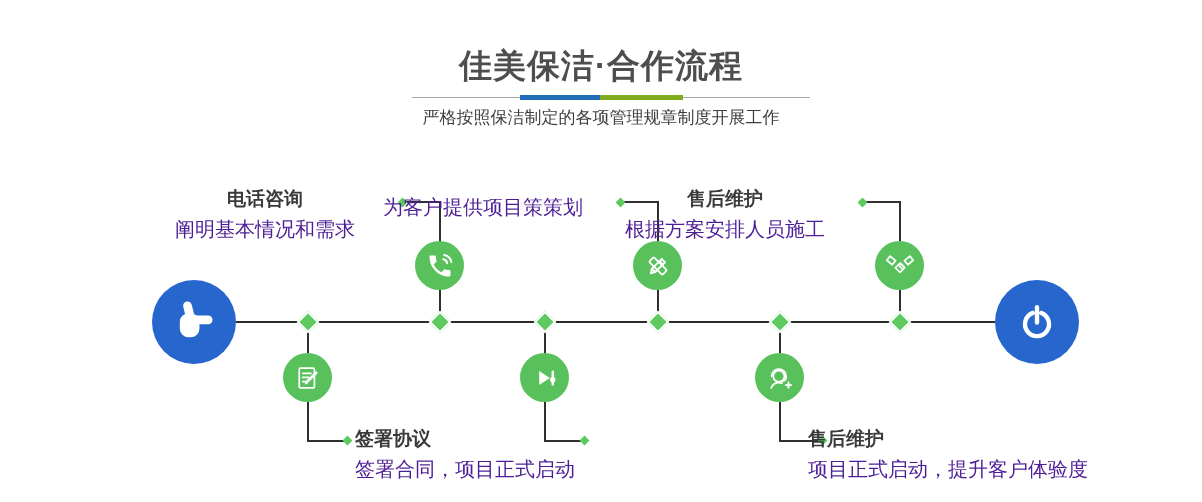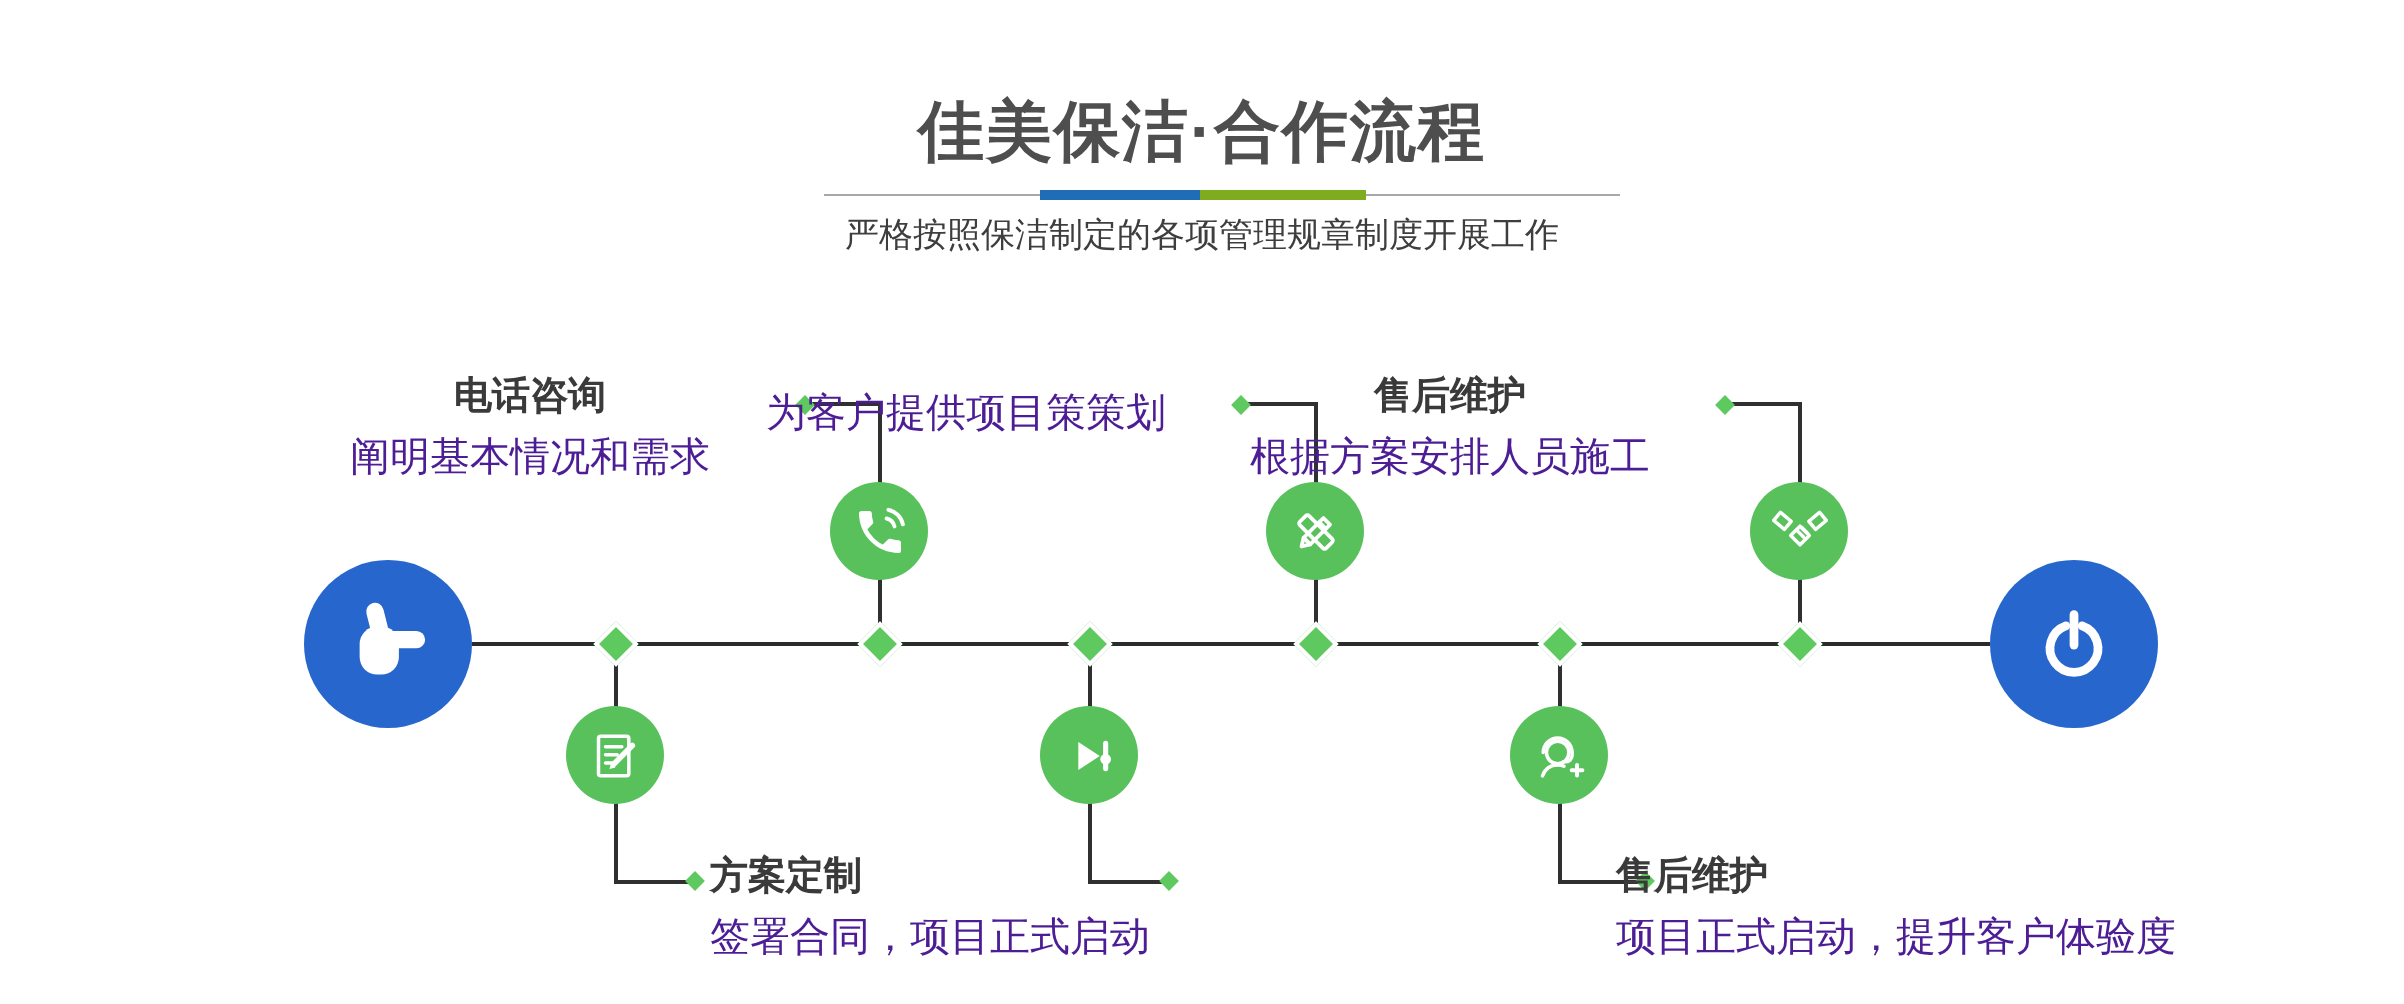--- a/index.html
+++ b/index.html
@@ -185,21 +185,21 @@
   </div>
   <div class="steplabel top" style="right:589px;">
     <div class="step-desc">为客户提供项目策策划</div>
   </div>
   <div class="steplabel top" style="right:347px;">
     <div class="step-title">售后维护</div>
     <div class="step-desc">根据方案安排人员施工</div>
   </div>
 
   <div class="steplabel bottom" style="left:355px;">
-    <div class="step-title">方案定制</div>
+    <div class="step-title">签署协议</div>
     <div class="step-desc">签署合同，项目正式启动</div>
   </div>
   <div class="steplabel bottom" style="left:592px;">
   </div>
   <div class="steplabel bottom" style="left:808px;">
     <div class="step-title">售后维护</div>
     <div class="step-desc">项目正式启动，提升客户体验度</div>
   </div>
 
 </div>

